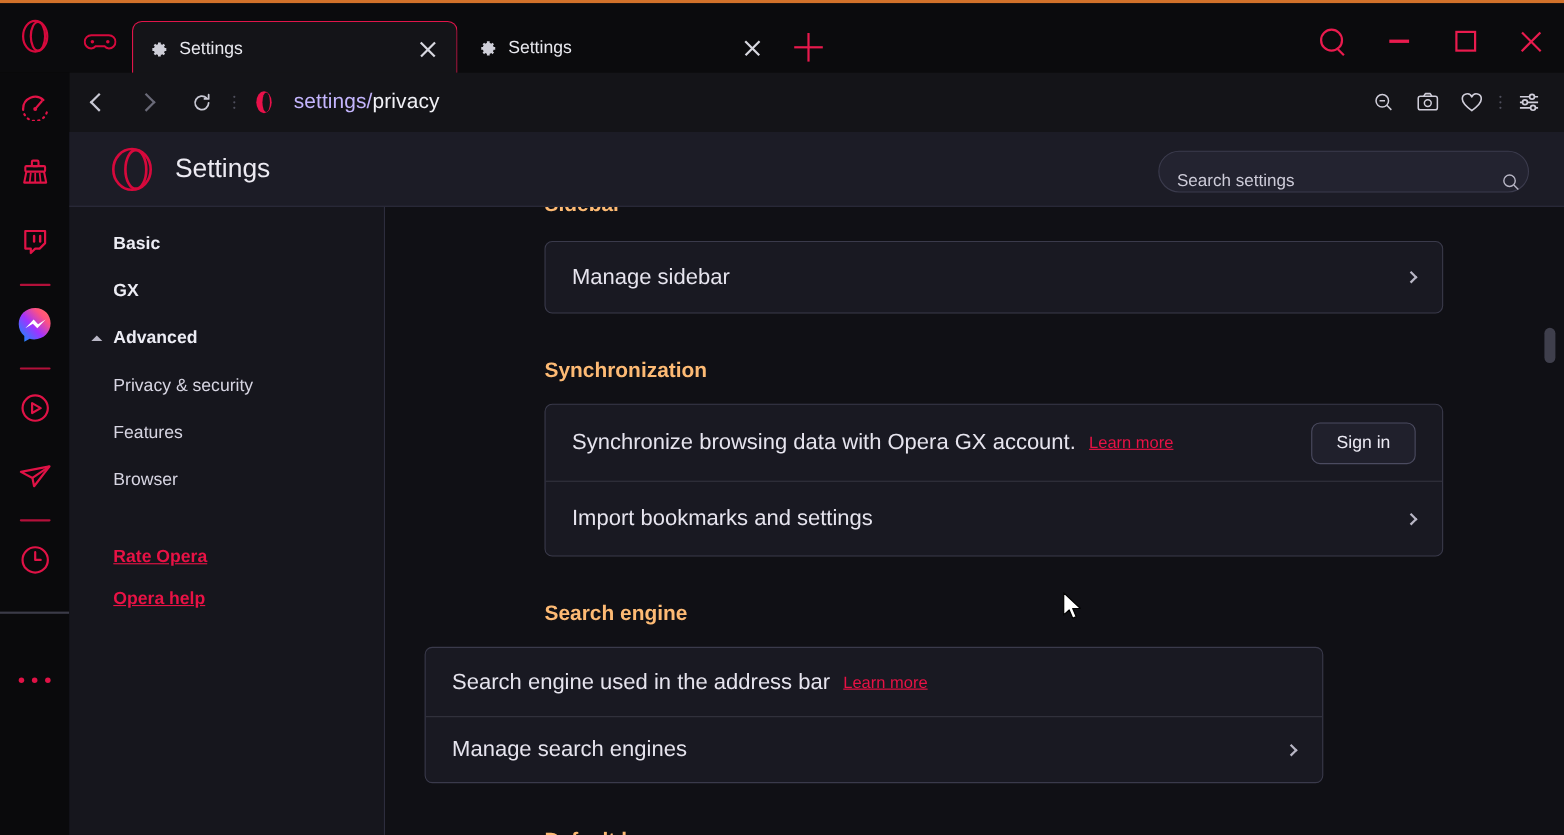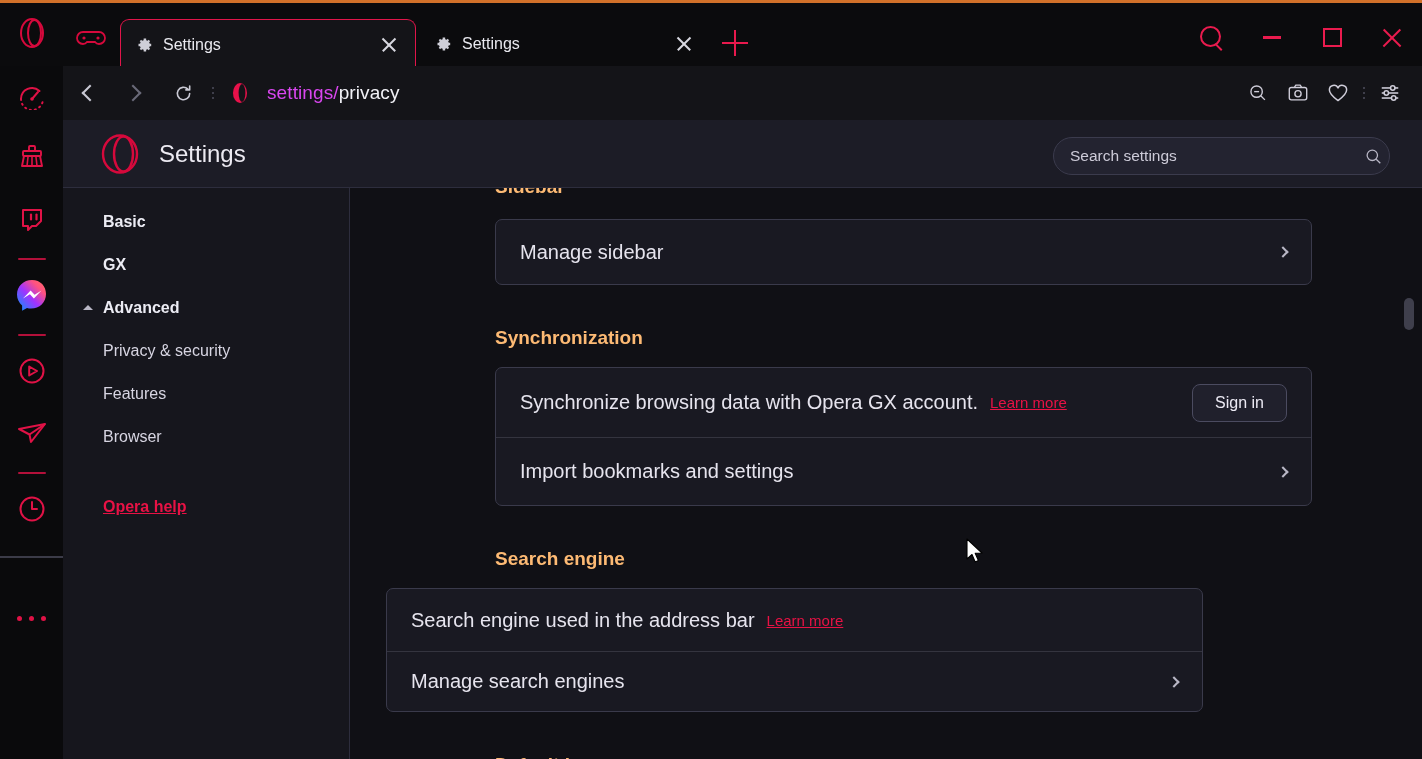--- a/index.html
+++ b/index.html
@@ -106,21 +106,21 @@
   .nav-btn { width: 48px; height: 54px; display: flex; align-items: center; justify-content: center; cursor: pointer; }
   .chev { width: 12px; height: 12px; border-left: 2px solid #c9c9d4; border-bottom: 2px solid #c9c9d4; }
   .chev-left  { transform: rotate(45deg); margin-left: 5px; }
   .chev-right { transform: rotate(-135deg); margin-right: 5px; border-color: #6a6a78; }
   .reload { width: 19px; height: 19px; position: relative; }
   .reload svg { display: block; }
   .dot-div { width: 12px; height: 54px; display: flex; flex-direction: column; align-items: center; justify-content: center; gap: 3px; }
   .dot-div i { width: 2px; height: 2px; background: #4e4e5c; border-radius: 50%; display: block; }
   .site-fav { width: 26px; height: 26px; margin-left: 8px; margin-right: 14px; }
   .url { font-size: 19px; color: #f1f1f6; letter-spacing: .1px; }
-  .url .dim { color: #d946ef; }
+  .url .dim { color: #c4b5fd; }
   .nav-right { margin-left: auto; display: flex; align-items: center; padding-right: 12px; }
   .nr-btn { width: 40px; height: 54px; display: flex; align-items: center; justify-content: center; cursor: pointer; }
 
   
   .sidebar {
     position: absolute; top: 66px; left: 0; width: 63px; height: 693px;
     background: #0a0a0c;
   }
   .sb-item {
     width: 63px; height: 62px; display: flex; align-items: center; justify-content: center; cursor: pointer;
@@ -141,21 +141,21 @@
     display: flex; align-items: center;
     border-bottom: 1px solid #2d2d3d;
     z-index: 5;
   }
   .ph-logo { margin-left: 36px; width: 42px; height: 42px; }
   .ph-title { margin-left: 18px; font-size: 24px; color: #eceaf2; }
   .search-settings {
     position: absolute; right: 32px; top: 17px;
     width: 337px; height: 38px; border-radius: 19px;
     background: #232330; border: 1px solid #3b3b4d;
-    display: flex; align-items: center; cursor: text;
+    display: flex; align-items: flex-end; cursor: text;
   }
   .search-settings input {
     flex: 1; background: transparent; border: none; outline: none;
     color: #d8d6e3; font-size: 15.5px; padding: 0 16px;
     font-family: "Liberation Sans", sans-serif;
   }
   .search-settings input::placeholder { color: #cdcbd8; }
   .ss-icon { width: 32px; height: 18px; display: flex; align-items: center; justify-content: center; }
 
   
@@ -496,20 +496,21 @@
       <div class="nav-item sub">
         <span>Privacy &amp; security</span>
       </div>
       <div class="nav-item sub">
         <span>Features</span>
       </div>
       <div class="nav-item sub">
         <span>Browser</span>
       </div>
       <div class="nav-gap"></div>
+      <div class="nav-link">Rate Opera</div>
       <div class="nav-link">Opera help</div>
     </div>
 
     <div class="content">
 
       <div style="height:0; overflow:visible; position:relative;">
         <div class="sec-title" style="position:absolute; top:-12px; left:0;">Sidebar</div>
       </div>
       <div class="card" style="margin-top:31px;">
         <div class="row">

